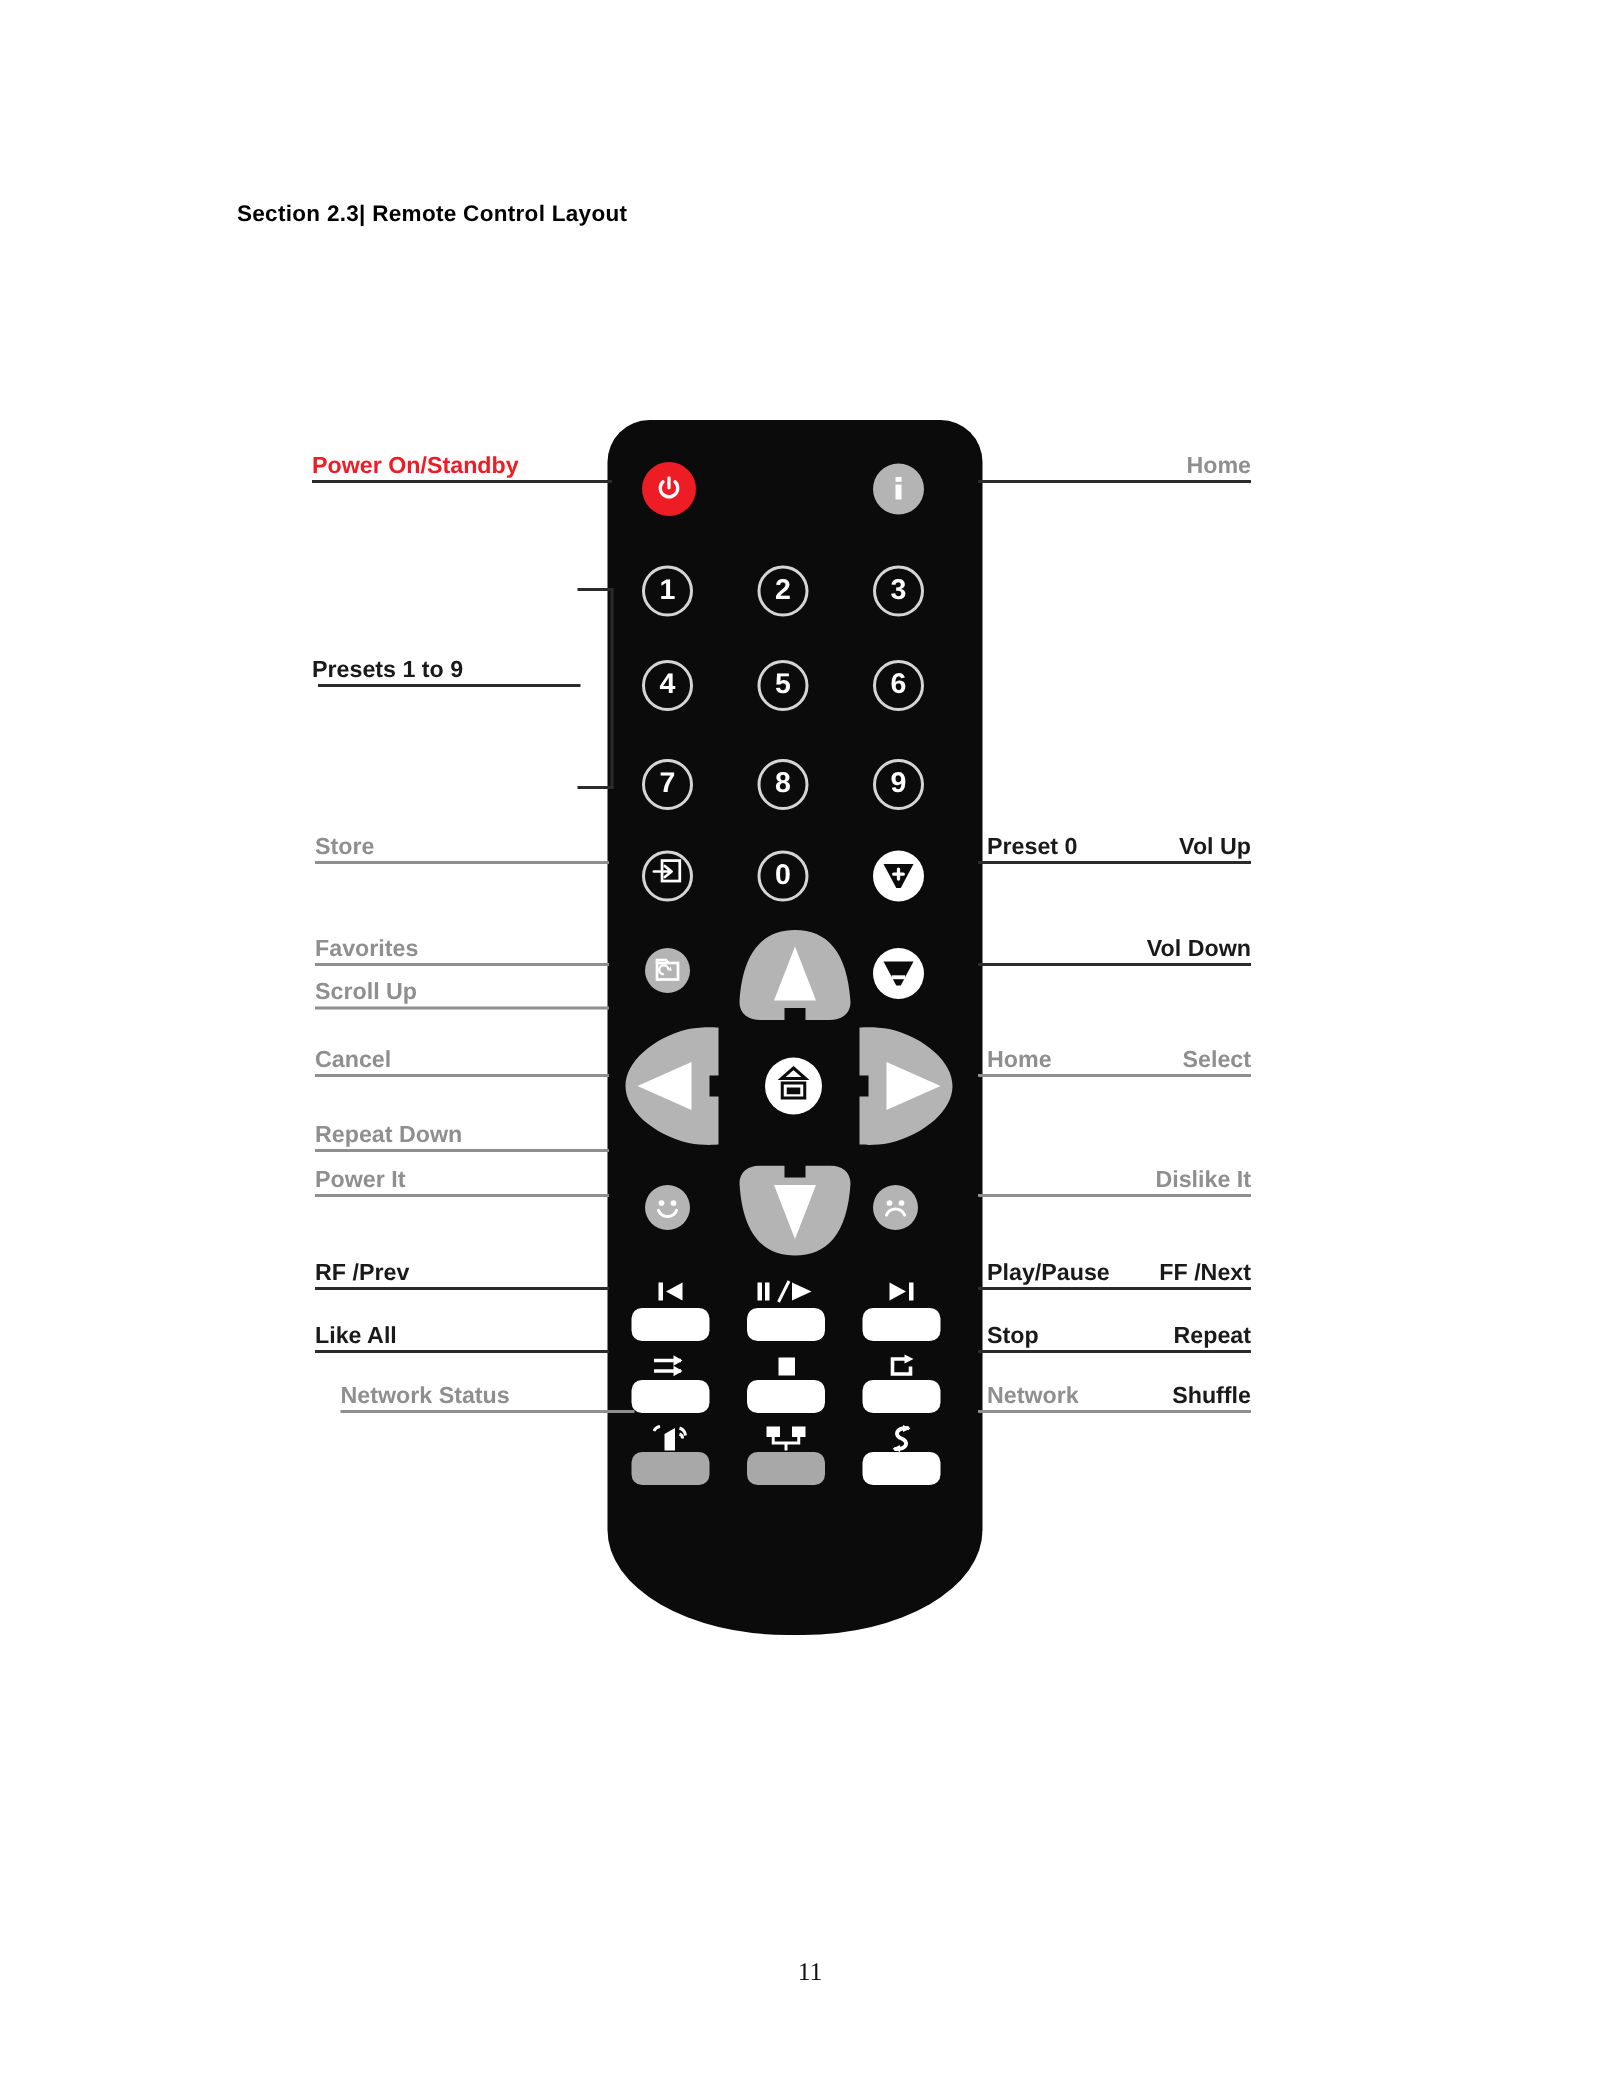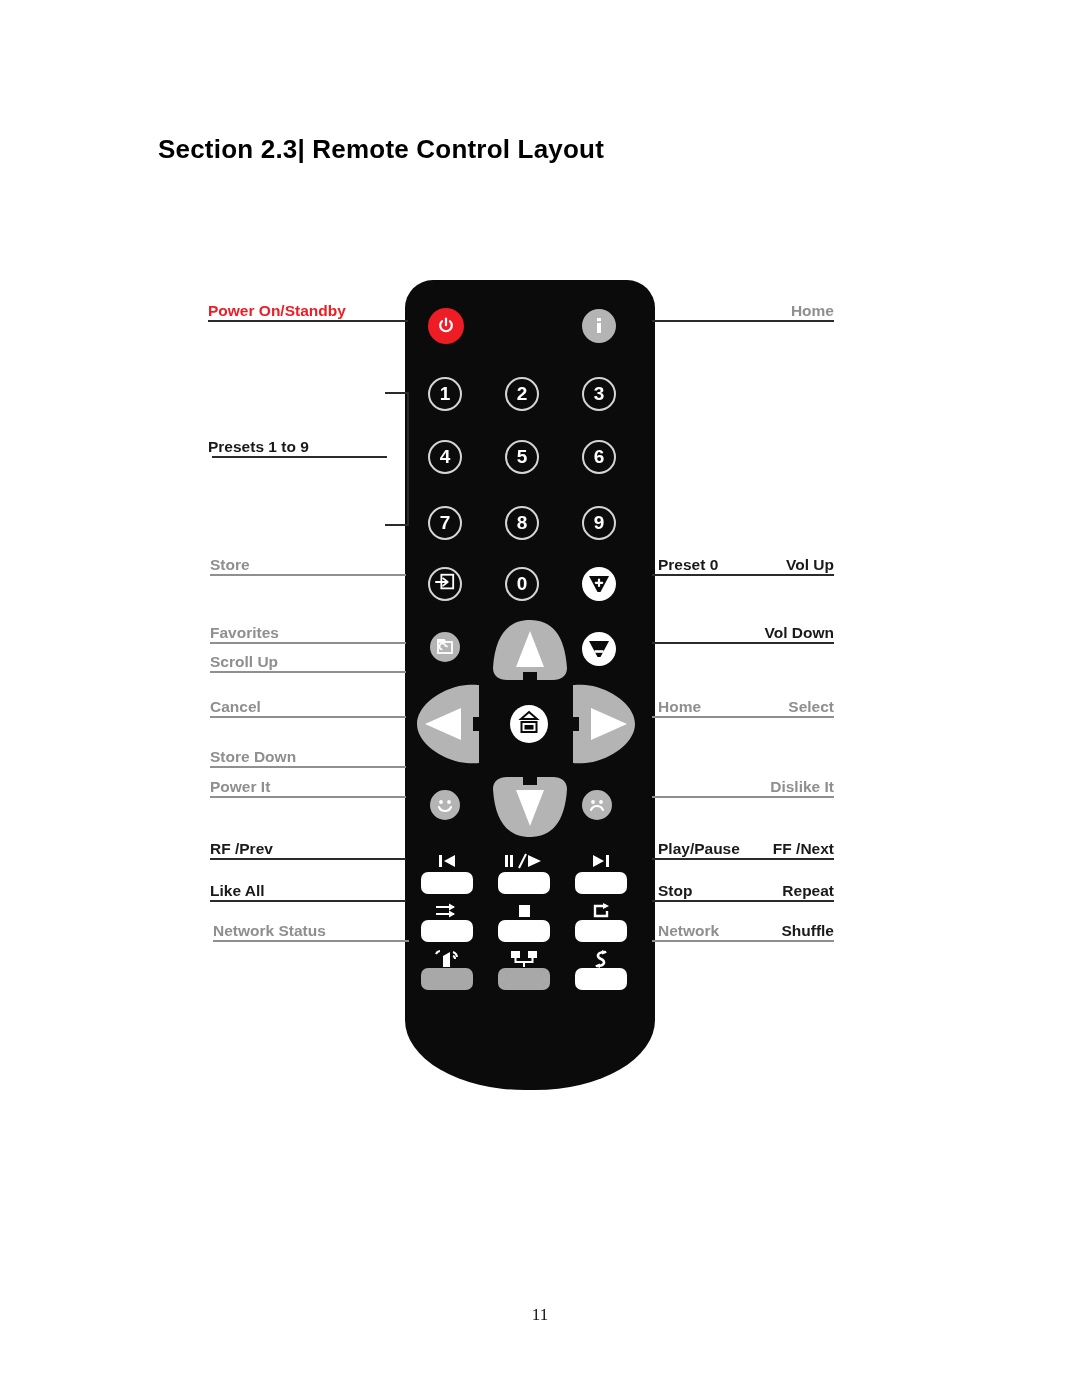--- a/index.html
+++ b/index.html
@@ -13,21 +13,21 @@
     position: relative;
     font-family: "Liberation Sans", sans-serif;
     overflow: hidden;
   }
 
   
   #page-title {
     position: absolute;
     left: 158px;
     top: 134px;
-    font-size: 26px;
+    font-size: 15px;
     font-weight: bold;
     color: #000000;
     letter-spacing: .2px;
     white-space: nowrap;
   }
 
   
   #figure {
     position: absolute;
     left: 160px;
@@ -411,40 +411,40 @@
     <span class="cap left gray">Scroll Up</span>
     <span class="rule gray-rule"></span>
   </div>
 
   <div class="callout" style="left:50px; top:418px; width:196px;text-align:right;">
     <span class="cap left gray">Cancel</span>
     <span class="rule gray-rule"></span>
   </div>
 
   <div class="callout" style="left:50px; top:468px; width:196px;">
-    <span class="cap left gray">Store Down</span>
+    <span class="cap left gray">Repeat Down</span>
     <span class="rule gray-rule"></span>
   </div>
 
   <div class="callout" style="left:50px; top:498px; width:196px;">
     <span class="cap left gray">Power It</span>
     <span class="rule gray-rule"></span>
   </div>
 
   <div class="callout" style="left:50px; top:560px; width:196px;">
     <span class="cap left dark">RF /Prev</span>
     <span class="rule dark-rule"></span>
   </div>
 
   <div class="callout" style="left:50px; top:602px; width:196px;">
     <span class="cap left dark">Like All</span>
     <span class="rule dark-rule"></span>
   </div>
 
-  <div class="callout" style="left:53px; top:642px; width:196px;">
+  <div class="callout" style="left:67px; top:642px; width:196px;">
     <span class="cap left gray">Network Status</span>
     <span class="rule gray-rule"></span>
   </div>
 
   <div class="callout" style="left:492px; top:22px; width:182px;">
     <span class="cap right gray">Home</span>
     <span class="rule dark-rule"></span>
   </div>
 
   <div class="callout" style="left:492px; top:276px; width:182px;">

